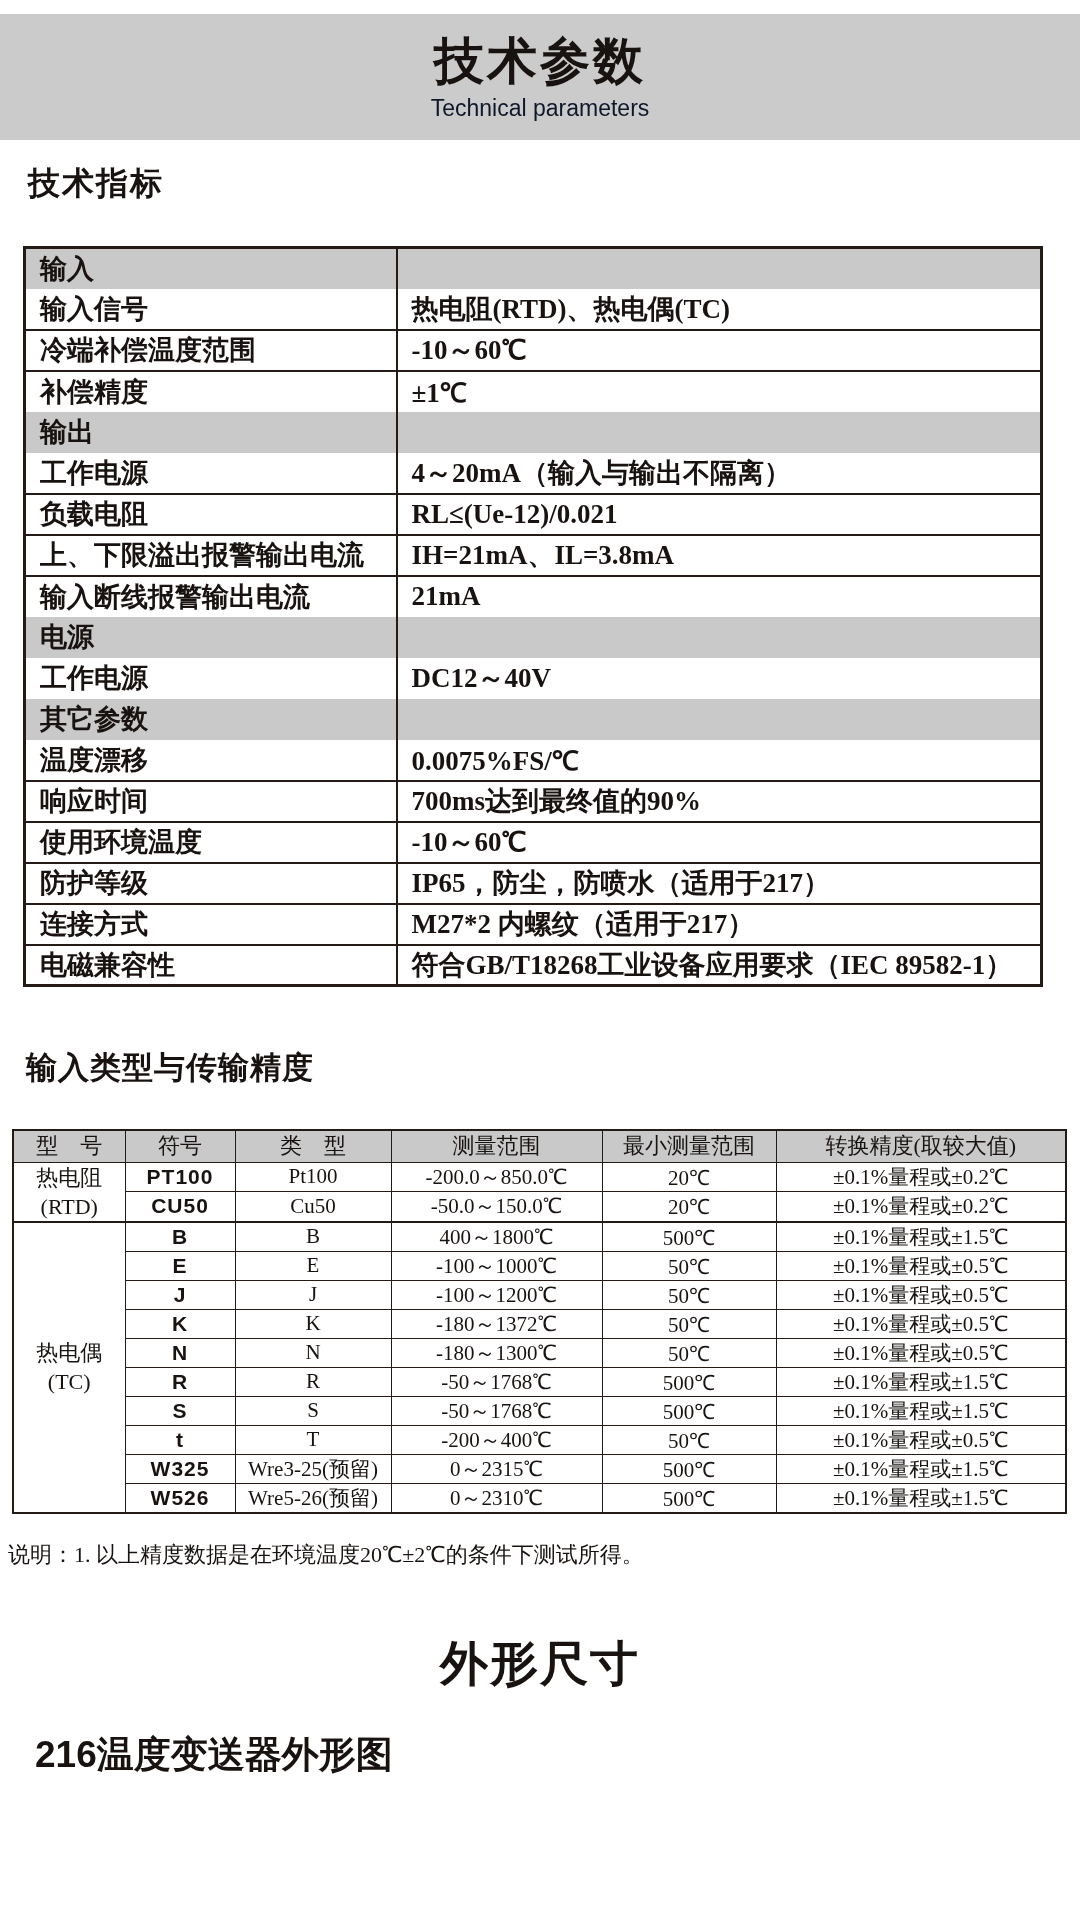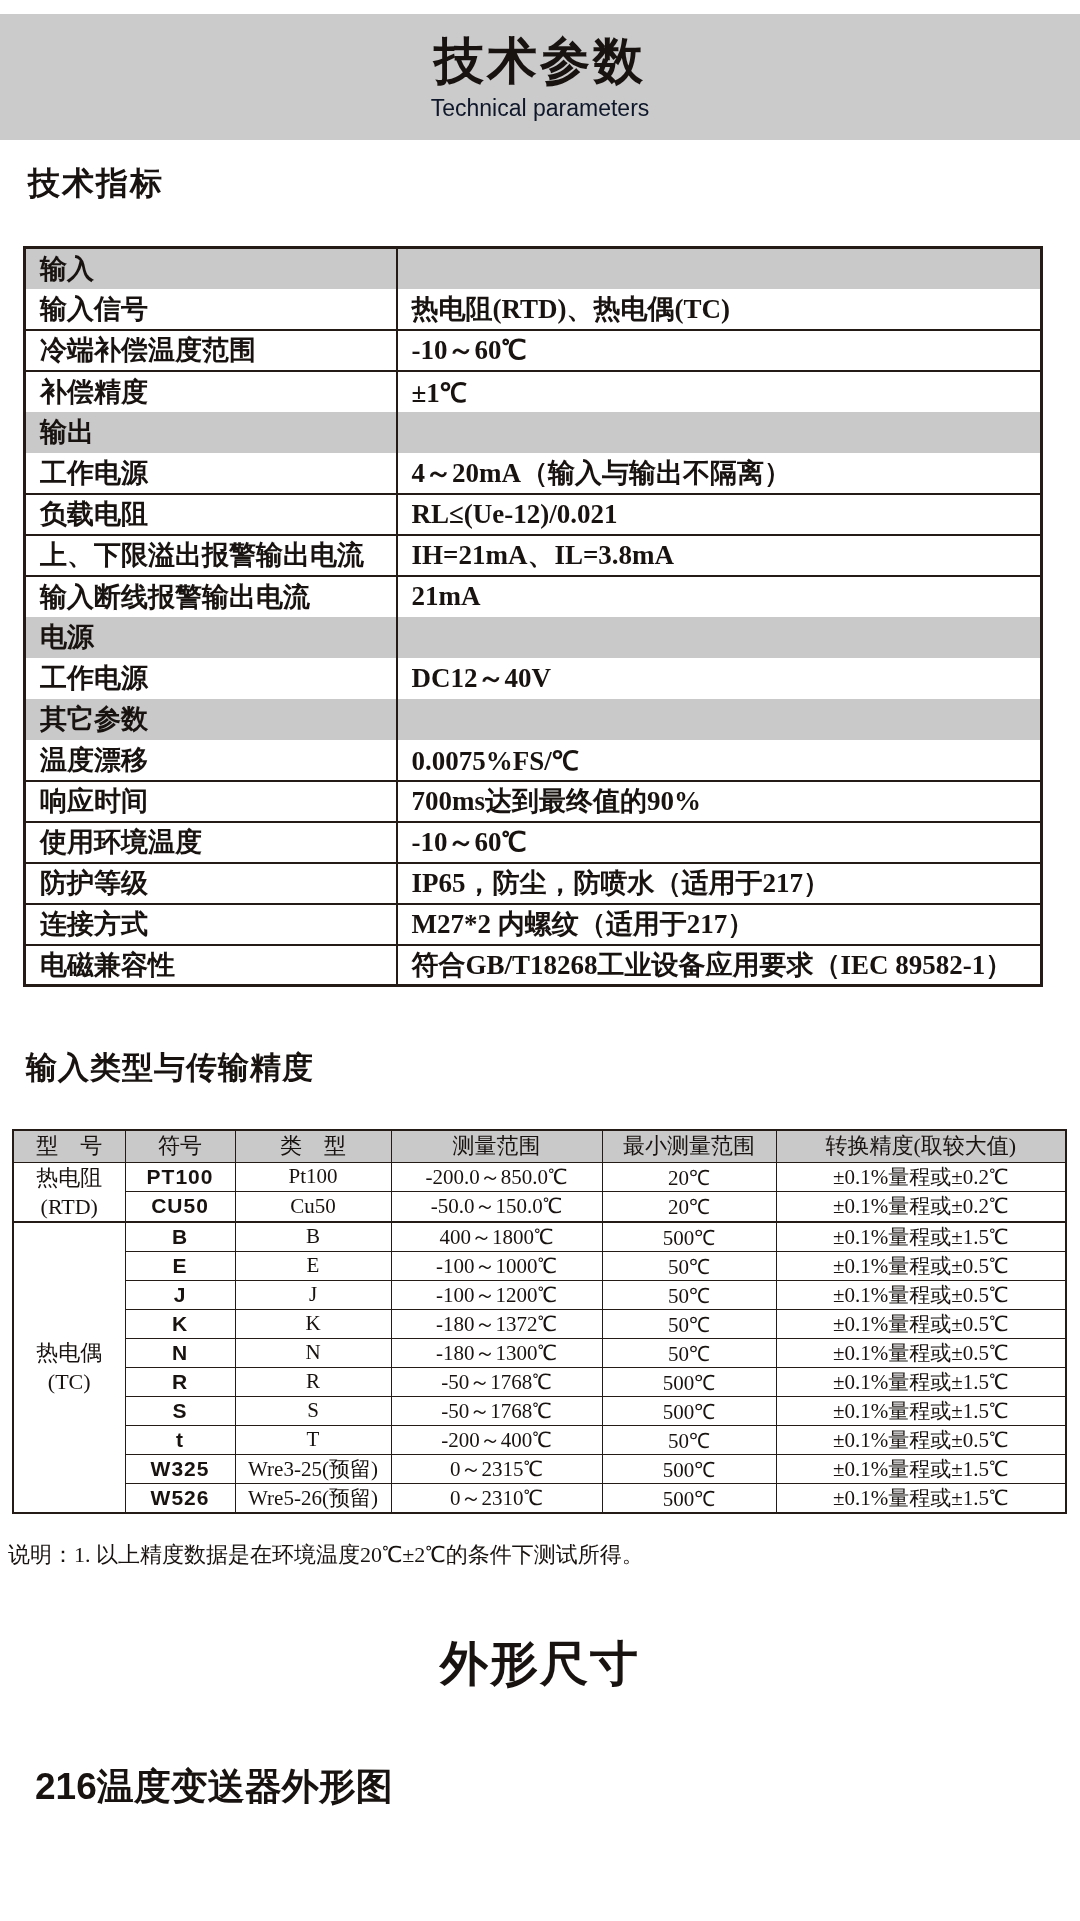--- a/index.html
+++ b/index.html
@@ -60,21 +60,21 @@
   
   .notes{margin:26px 0 0 8px;font-size:22px;line-height:30px;}
   .note-line{white-space:nowrap;}
   .note-line.indent{padding-left:70px;}
   
   .outline-title{
     margin-top:68px;text-align:center;font-family:"Liberation Sans",sans-serif;
     font-weight:700;font-size:48px;line-height:52px;letter-spacing:2px;
   }
   .outline-sub{
-    margin:76px 0 0 35px;font-family:"Liberation Sans",sans-serif;
+    margin:44px 0 0 35px;font-family:"Liberation Sans",sans-serif;
     font-weight:700;font-size:37px;line-height:42px;
   }
 </style>
 </head>
 <body>
 
 <div class="banner">
   <div class="banner-title">技术参数</div>
   <div class="banner-sub">Technical parameters</div>
 </div>

